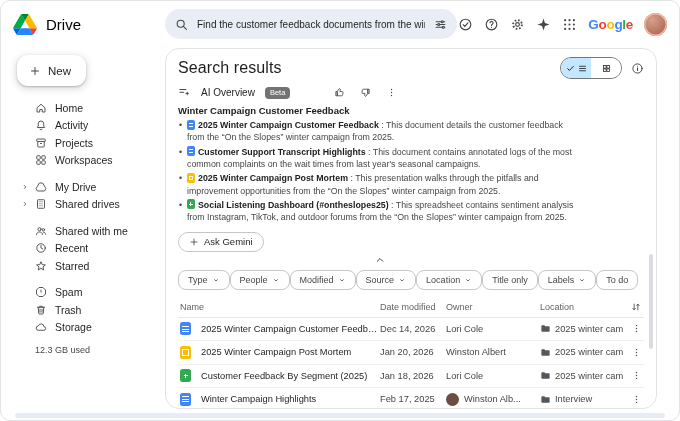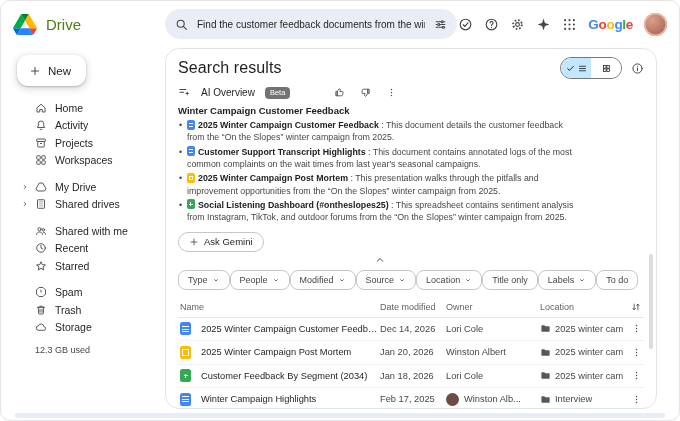--- a/index.html
+++ b/index.html
@@ -4,21 +4,21 @@
 <style>
   html,body{margin:0;padding:0}
   body{width:680px;height:421px;position:relative;background:#fff;font-family:"Liberation Sans",sans-serif;overflow:hidden}
   #app{position:absolute;inset:0;border:1px solid #e4e4e4;border-radius:10px;overflow:hidden;background:#fff;box-sizing:border-box}
   .icon{display:inline-flex;color:#444746}
   svg{display:block}
 
   
   .topbar{position:absolute;left:0;top:0;right:0;height:46px;display:flex;align-items:center;padding:0 12px;box-sizing:border-box}
   .brand{display:flex;align-items:center;gap:9px;width:152px;flex:0 0 auto}
-  .app-name{font-size:15px;color:#4d7c0f}
+  .app-name{font-size:15px;color:#000000}
   .searchbar{display:flex;align-items:center;gap:7px;width:292px;height:30px;background:#e9eef6;border-radius:16px;padding:0 10px;box-sizing:border-box}
   .searchbar input{border:none;background:transparent;outline:none;flex:1;font-size:10px;color:#1f1f1f;font-family:inherit;min-width:0}
   .top-icons{margin-left:auto;display:flex;align-items:center;gap:11px}
   .top-icons .icon svg{width:15px;height:15px}
   .google-logo{font-weight:bold;font-size:13.5px;letter-spacing:-.3px;display:flex}
   .gl0,.gl3{color:#4285F4}.gl1,.gl5{color:#EA4335}.gl2{color:#FBBC05}.gl4{color:#34A853}
   .avatar{width:23px;height:23px;border-radius:50%;background:radial-gradient(circle at 35% 30%,#d9a08a,#9c5a48);box-shadow:0 0 0 1.5px #f3b8a4 inset}
 
   
   .sidebar{position:absolute;left:0;top:46px;width:176px;bottom:0;padding:6px 8px 0 14px;box-sizing:border-box}
@@ -496,21 +496,21 @@
             <circle cx="12" cy="5.5" r="1.5"></circle>
             <circle cx="12" cy="12" r="1.5"></circle>
             <circle cx="12" cy="18.5" r="1.5"></circle>
           </svg>
         </span>
     </div>
 
     <div class="row">
       <span class="c-name">
           <span class="fic lg sheets"></span>
-          <span class="name">Customer Feedback By Segment (2034)</span>
+          <span class="name">Customer Feedback By Segment (2025)</span>
         </span>
       <span class="c-date">Jan 18, 2026</span>
       <span class="c-owner">
           <span class="ellip">Lori Cole</span>
         </span>
       <span class="c-loc">
           <span class="icon loc-ic">
             <svg viewBox="0 0 24 24" fill="currentColor">
               <path d="M3 6.5C3 5.7 3.7 5 4.5 5h5l2 2.2h8c.8 0 1.5.7 1.5 1.5v8.8c0 .8-.7 1.5-1.5 1.5h-15C3.7 19 3 18.3 3 17.5z"></path>
             </svg>

